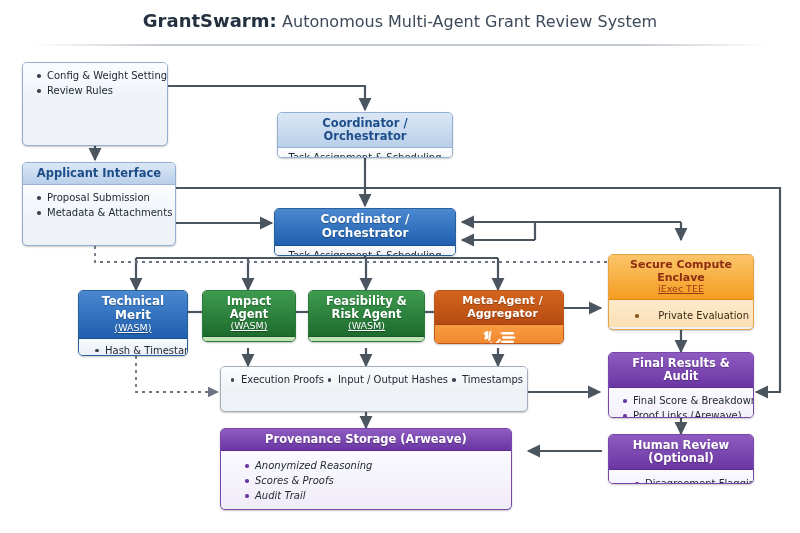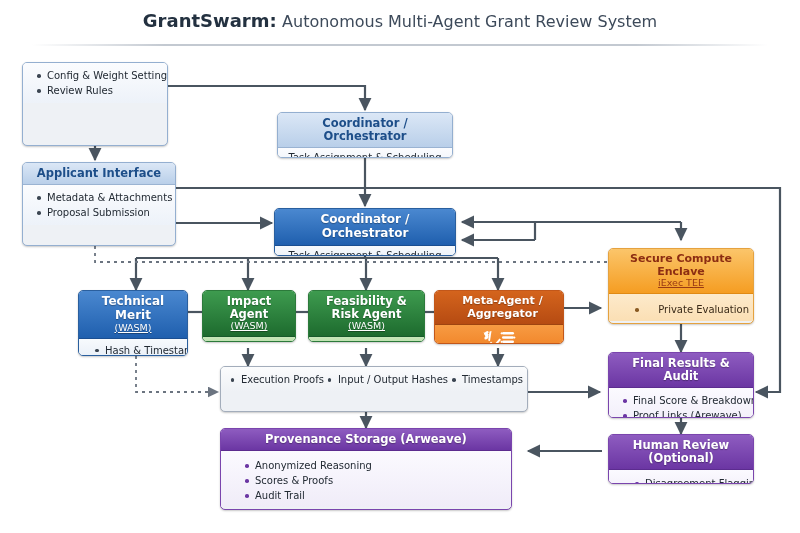--- a/index.html
+++ b/index.html
@@ -218,22 +218,22 @@
         <li>Config &amp; Weight Settings</li>
         <li>Review Rules</li>
       </ul>
     </div>
   </div>
 
   <div class="node blue-l" style="left:22px;top:162px;width:154px;height:84px;">
     <div class="hd">Applicant Interface</div>
     <div class="bd">
       <ul>
+        <li>Proposal Submission</li>
         <li>Metadata &amp; Attachments</li>
-        <li>Proposal Submission</li>
       </ul>
     </div>
   </div>
 
   <div class="node blue-l" style="left:277px;top:112px;width:176px;height:46px;">
     <div class="hd">Coordinator / Orchestrator</div>
     <div class="bd" style="text-align:center;font-size:10px;color:#222a33;padding:4px;">Task Assignment &amp; Scheduling</div>
   </div>
 
   <div class="node blue-s" style="left:274px;top:208px;width:182px;height:48px;">
@@ -285,21 +285,21 @@
           <rect x="20" y="8.2" width="12" height="2.6" rx="1.3"></rect>
           <rect x="20" y="12.4" width="12" height="2.6" rx="1.3"></rect>
           <path d="M20,4 q-3,1.3 0,2.6 z"></path>
           <path d="M32,8.2 q3,1.3 0,2.6 z"></path>
           <path d="M20,12.4 q-3,1.3 0,2.6 z"></path>
         </g>
       </svg>
     </div>
   </div>
 
-  <div class="node amber" style="left:608px;top:248px;width:146px;height:76px;">
+  <div class="node amber" style="left:608px;top:254px;width:146px;height:76px;">
     <div class="hd">
       <span>Secure Compute Enclave</span>
       <span class="sub2" style="color:#9a3a14;">iExec TEE</span>
     </div>
     <div class="bd" style="padding:8px 4px 4px 22px;">
       <ul>
         <li>Private Evaluation</li>
       </ul>
     </div>
   </div>
@@ -328,21 +328,21 @@
     <div class="hd">Human Review (Optional)</div>
     <div class="bd" style="padding:6px 4px 4px 22px;">
       <ul>
         <li>Disagreement Flagging</li>
       </ul>
     </div>
   </div>
 
   <div class="node purple" style="left:220px;top:428px;width:292px;height:82px;">
     <div class="hd">Provenance Storage (Arweave)</div>
-    <div class="bd" style="padding:7px 4px 4px 0;">
+    <div class="bd" style="padding:7px 4px 4px 0;font-style:italic;">
       <ul class="center">
         <li>Anonymized Reasoning</li>
         <li>Scores &amp; Proofs</li>
         <li>Audit Trail</li>
       </ul>
     </div>
   </div>
 
 </div>
 

